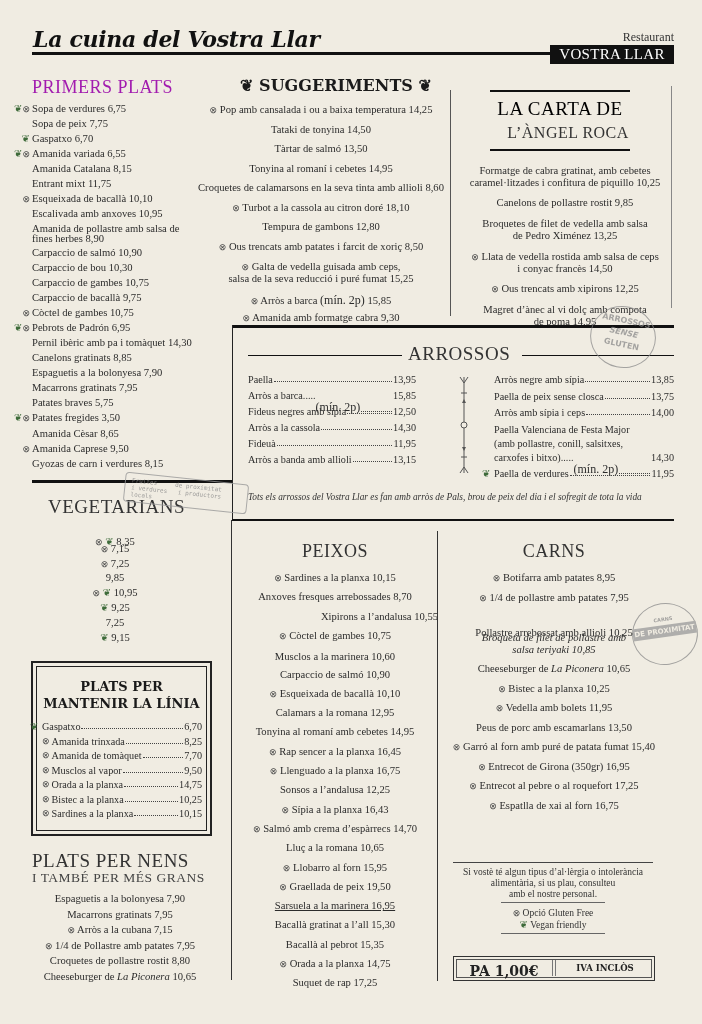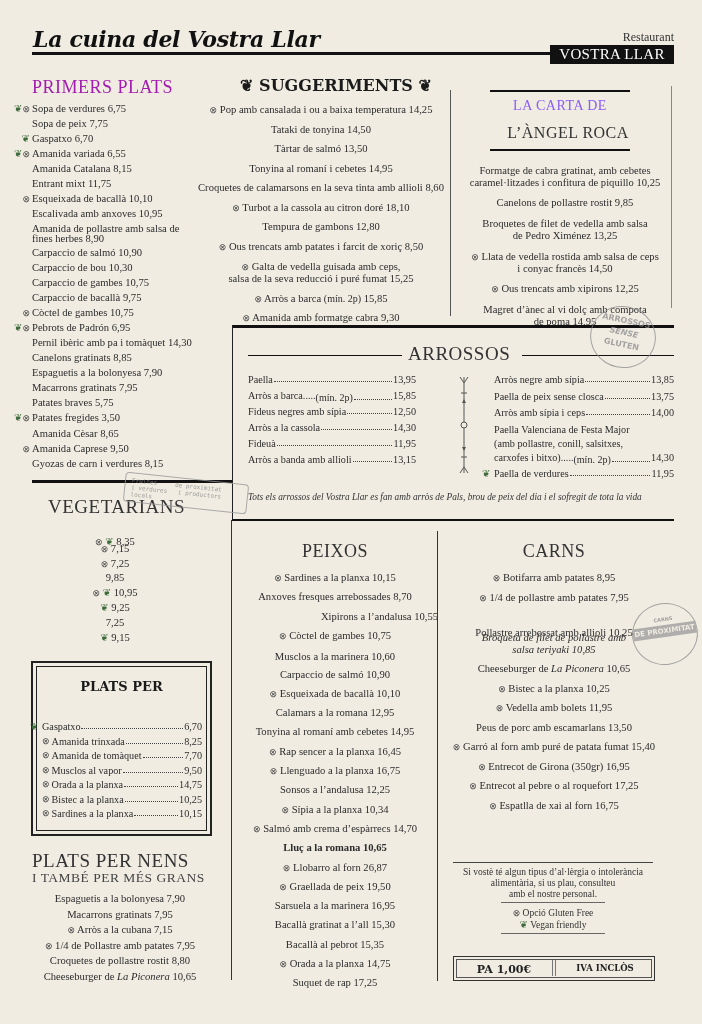--- a/index.html
+++ b/index.html
@@ -25,21 +25,21 @@
   .brand-box { background: #111; color: #fff; font-family: "Liberation Serif", serif; font-size: 15px; padding: 1px 4px; letter-spacing: 0.3px; }
   .sec-title { font-family: "Liberation Serif", serif; color: #a21caf; letter-spacing: 0.5px; }
   .item { font-family: "Liberation Serif", serif; font-size: 10.6px; color: #2c2c2c; line-height: 1; white-space: nowrap; }
   .icons { display: inline-block; width: 24px; text-align: right; padding-right: 2px; }
   .gf { color: #444; font-size: 9px; }
   .vg { color: #3e6b3a; font-size: 10px; }
   .vline { background: #555; width: 1px; }
   .hline { background: #111; }
   .dotrow { display: flex; font-family: "Liberation Serif", serif; font-size: 10.2px; color: #2c2c2c; white-space: nowrap; }
   .dotrow .fill { flex: 1; border-bottom: 1px dotted #444; margin: 0 1px 3px 1px; }
-  .small { font-size: 10px; }
+  .small { font-size: 12px; margin-top: 8px; }
   .stamp {
     border: 1.5px solid #8a8a8a; color: #8a8a8a; font-family: "DejaVu Sans", sans-serif;
     font-weight: bold; text-align: center; opacity: 0.75;
   }
   .center { text-align: center; }
 </style>
 </head>
 <body>
 
 <div class="abs script-title" style="left:33px; top:26px;">La cuina del Vostra Llar</div>
@@ -89,21 +89,21 @@
     <div class="item center" style="position: absolute; top: 97.5px; left: 0px; right: 0px;"><span class="gf">⊗</span> <span>Turbot a la cassola au citron doré  18,10</span></div>
     <div class="item center" style="position: absolute; top: 117px; left: 0px; right: 0px;"><span>Tempura de gambons  12,80</span></div>
     <div class="item center" style="position: absolute; top: 136.5px; left: 0px; right: 0px;"><span class="gf">⊗</span> <span>Ous trencats amb patates i farcit de xoriç  8,50</span></div>
     <div class="item center" style="position: absolute; top: 156px; left: 0px; right: 0px; line-height: 12px;"><span class="gf">⊗</span> <span>Galta de vedella guisada amb ceps,</span><br><span>salsa de la seva reducció i puré fumat 15,25</span></div>
     <div class="item center" style="position: absolute; top: 188.5px; left: 0px; right: 0px;"><span class="gf">⊗</span> <span>Arròs a barca</span>   <span class="small">(mín. 2p)</span>   <span>15,85</span></div>
     <div class="item center" style="position: absolute; top: 208px; left: 0px; right: 0px;"><span class="gf">⊗</span> <span>Amanida amb formatge cabra  9,30</span></div>
   </div>
 <div class="abs vline" style="left:450px; top:90px; height:226px;"></div>
 
 <div class="abs hline" style="left:490px; top:90px; width:140px; height:2px;"></div>
-<div class="abs sec-title center" style="left:470px; top:98px; width:180px; font-size:14px; color:#8b5cf6;">LA CARTA DE</div>
+<div class="abs sec-title center" style="left:470px; top:98px; width:180px; font-size:19px; color:#000000;">LA CARTA DE</div>
 <div class="abs sec-title center" style="left:478px; top:124px; width:180px; font-size:16px; color:#333;">L’ÀNGEL ROCA</div>
 <div class="abs hline" style="left:490px; top:149px; width:140px; height:2px;"></div>
 <div class="abs" id="angel" style="left:460px; top:165px; width:210px;">
     <div class="item center" style="position: absolute; top: 0px; left: 0px; right: 0px; line-height: 12px;"><span>Formatge de cabra gratinat, amb cebetes</span><br><span>caramel·litzades i confitura de piquillo  10,25</span></div>
     <div class="item center" style="position: absolute; top: 33px; left: 0px; right: 0px;"><span>Canelons de pollastre rostit  9,85</span></div>
     <div class="item center" style="position: absolute; top: 53px; left: 0px; right: 0px; line-height: 12px;"><span>Broquetes de filet de vedella amb salsa</span><br><span>de Pedro Ximénez  13,25</span></div>
     <div class="item center" style="position: absolute; top: 86px; left: 0px; right: 0px; line-height: 12px;"><span class="gf">⊗</span> <span>Llata de vedella rostida amb salsa de ceps</span><br><span>i conyac francès  14,50</span></div>
     <div class="item center" style="position: absolute; top: 119px; left: 0px; right: 0px;"><span class="gf">⊗</span> <span>Ous trencats amb xipirons  12,25</span></div>
     <div class="item center" style="position: absolute; top: 139px; left: 0px; right: 0px; line-height: 12px;"><span>Magret d’ànec al vi dolç amb compota</span><br><span>de poma  14,95</span></div>
   </div>
@@ -216,20 +216,21 @@
     <div class="item center" style="position: absolute; top: 74px; left: 0px; right: 0px;"><span class="vg">❦</span> <span></span><span>9,25</span></div>
     <div class="item center" style="position: absolute; top: 88.8px; left: 0px; right: 0px;"><span></span><span>7,25</span></div>
     <div class="item center" style="position: absolute; top: 103.6px; left: 0px; right: 0px;"><span class="vg">❦</span> <span></span><span>9,15</span></div>
   </div>
 
 <div class="abs" style="left:31px; top:661px; width:181px; height:175px; border:2px solid #222;">
   <div style="position:absolute; inset:3px; border:1px solid #222;"></div>
 </div>
 <div class="abs center" style="left:31px; top:678px; width:181px; font-family:'DejaVu Serif',serif; font-weight:bold; font-size:13px; color:#1a1a1a; line-height:17px;">
   <div>PLATS PER</div>
+  <div>MANTENIR LA LÍNIA</div>
 </div>
 <div class="abs" id="linia" style="left:42px; top:721px; width:160px;">
     <div class="dotrow" style="position: absolute; top: 0px; left: 0px; right: 0px;">
       <span class="vg" style="margin-left:-12px;width:12px;">❦</span>
       <span>Gaspatxo</span>
       <span class="fill"></span>
       <span>6,70</span>
     </div>
     <div class="dotrow" style="position: absolute; top: 14.5px; left: 0px; right: 0px;">
       <span class="gf" style="margin-right:2px;">⊗</span>
@@ -288,26 +289,26 @@
     <div class="item center" style="position: absolute; top: 38.6px; left: 0px; right: 0px; text-align: right;"><span>Xipirons a l’andalusa  10,55</span></div>
     <div class="item center" style="position: absolute; top: 57.9px; left: 0px; right: 0px;"><span class="gf">⊗</span> <span>Còctel de gambes  10,75</span></div>
     <div class="item center" style="position: absolute; top: 79px; left: 0px; right: 0px;"><span>Musclos a la marinera  10,60</span></div>
     <div class="item center" style="position: absolute; top: 96.5px; left: 0px; right: 0px;"><span>Carpaccio de salmó  10,90</span></div>
     <div class="item center" style="position: absolute; top: 115.8px; left: 0px; right: 0px;"><span class="gf">⊗</span> <span>Esqueixada de bacallà  10,10</span></div>
     <div class="item center" style="position: absolute; top: 135.1px; left: 0px; right: 0px;"><span>Calamars a la romana  12,95</span></div>
     <div class="item center" style="position: absolute; top: 154.4px; left: 0px; right: 0px;"><span>Tonyina al romaní amb cebetes  14,95</span></div>
     <div class="item center" style="position: absolute; top: 173.7px; left: 0px; right: 0px;"><span class="gf">⊗</span> <span>Rap sencer a la planxa  16,45</span></div>
     <div class="item center" style="position: absolute; top: 193px; left: 0px; right: 0px;"><span class="gf">⊗</span> <span>Llenguado a la planxa  16,75</span></div>
     <div class="item center" style="position: absolute; top: 212.3px; left: 0px; right: 0px;"><span>Sonsos a l’andalusa 12,25</span></div>
-    <div class="item center" style="position: absolute; top: 231.6px; left: 0px; right: 0px;"><span class="gf">⊗</span> <span>Sípia a la planxa  10,34</span></div>
+    <div class="item center" style="position: absolute; top: 231.6px; left: 0px; right: 0px;"><span class="gf">⊗</span> <span>Sípia a la planxa  16,43</span></div>
     <div class="item center" style="position: absolute; top: 250.9px; left: 0px; right: 0px;"><span class="gf">⊗</span> <span>Salmó amb crema d’espàrrecs  14,70</span></div>
-    <div class="item center" style="position: absolute; top: 270.2px; left: 0px; right: 0px; font-weight: bold;"><span>Lluç a la romana  10,65</span></div>
-    <div class="item center" style="position: absolute; top: 289.5px; left: 0px; right: 0px;"><span class="gf">⊗</span> <span>Llobarro al forn  26,87</span></div>
+    <div class="item center" style="position: absolute; top: 270.2px; left: 0px; right: 0px;"><span>Lluç a la romana  10,65</span></div>
+    <div class="item center" style="position: absolute; top: 289.5px; left: 0px; right: 0px;"><span class="gf">⊗</span> <span>Llobarro al forn  15,95</span></div>
     <div class="item center" style="position: absolute; top: 308.8px; left: 0px; right: 0px;"><span class="gf">⊗</span> <span>Graellada de peix  19,50</span></div>
-    <div class="item center" style="position: absolute; top: 328.1px; left: 0px; right: 0px;"><span>Sarsuela a la marinera  16,95</span></div>
+    <div class="item center" style="position: absolute; top: 328.1px; left: 0px; right: 0px; text-decoration: underline;"><span>Sarsuela a la marinera  16,95</span></div>
     <div class="item center" style="position: absolute; top: 347.4px; left: 0px; right: 0px;"><span>Bacallà gratinat a l’all 15,30</span></div>
     <div class="item center" style="position: absolute; top: 366.7px; left: 0px; right: 0px;"><span>Bacallà al pebrot  15,35</span></div>
     <div class="item center" style="position: absolute; top: 386px; left: 0px; right: 0px;"><span class="gf">⊗</span> <span>Orada a la planxa  14,75</span></div>
     <div class="item center" style="position: absolute; top: 405.3px; left: 0px; right: 0px;"><span>Suquet de rap  17,25</span></div>
   </div>
 <div class="abs vline" style="left:437px; top:531px; height:450px; background:#333;"></div>
 
 <div class="abs sec-title center" style="left:440px; top:541px; width:228px; font-size:18px; color:#333;">CARNS</div>
 <div class="abs stamp" style="left:632px; top:603px; width:66px; height:62px; border-radius:50%; font-size:7px; padding-top:12px; transform:rotate(-8deg);">
   <div style="font-size:5px;">CARNS</div>
@@ -336,16 +337,16 @@
 </div>
 <div class="abs hline" style="left:501px; top:902px; width:104px; height:1px; background:#666;"></div>
 <div class="abs center" style="left:446px; top:907px; width:214px; font-family:'Liberation Serif',serif; font-size:9.5px; line-height:12px; color:#333;">
   <div><span class="gf">⊗</span> <span>Opció Gluten Free</span></div>
   <div><span class="vg">❦</span> <span>Vegan friendly</span></div>
 </div>
 <div class="abs hline" style="left:501px; top:933px; width:104px; height:1px; background:#666;"></div>
 
 <div class="abs" style="left:453px; top:956px; width:202px; height:25px; border:1.5px solid #333;">
   <div style="position:absolute; inset:2px; border:1px solid #555;"></div>
-  <div style="position:absolute; left:0; width:100px; top:6px; text-align:center; font-family:'DejaVu Serif',serif; font-weight:bold; font-size:11px; color:#222;">PA  1,00€</div>
+  <div style="position:absolute; left:0; width:100px; top:6px; text-align:center; font-family:'DejaVu Serif',serif; font-weight:bold; font-size:14px; color:#222;">PA  1,00€</div>
   <div style="position:absolute; left:98px; top:3px; width:4px; height:16px; border-left:1px solid #777; border-right:1px solid #777;"></div>
   <div style="position:absolute; left:102px; width:98px; top:6px; text-align:center; font-family:'DejaVu Serif',serif; font-weight:bold; font-size:8.5px; color:#222;">IVA INCLÒS</div>
 </div>
 
 </body></html>

